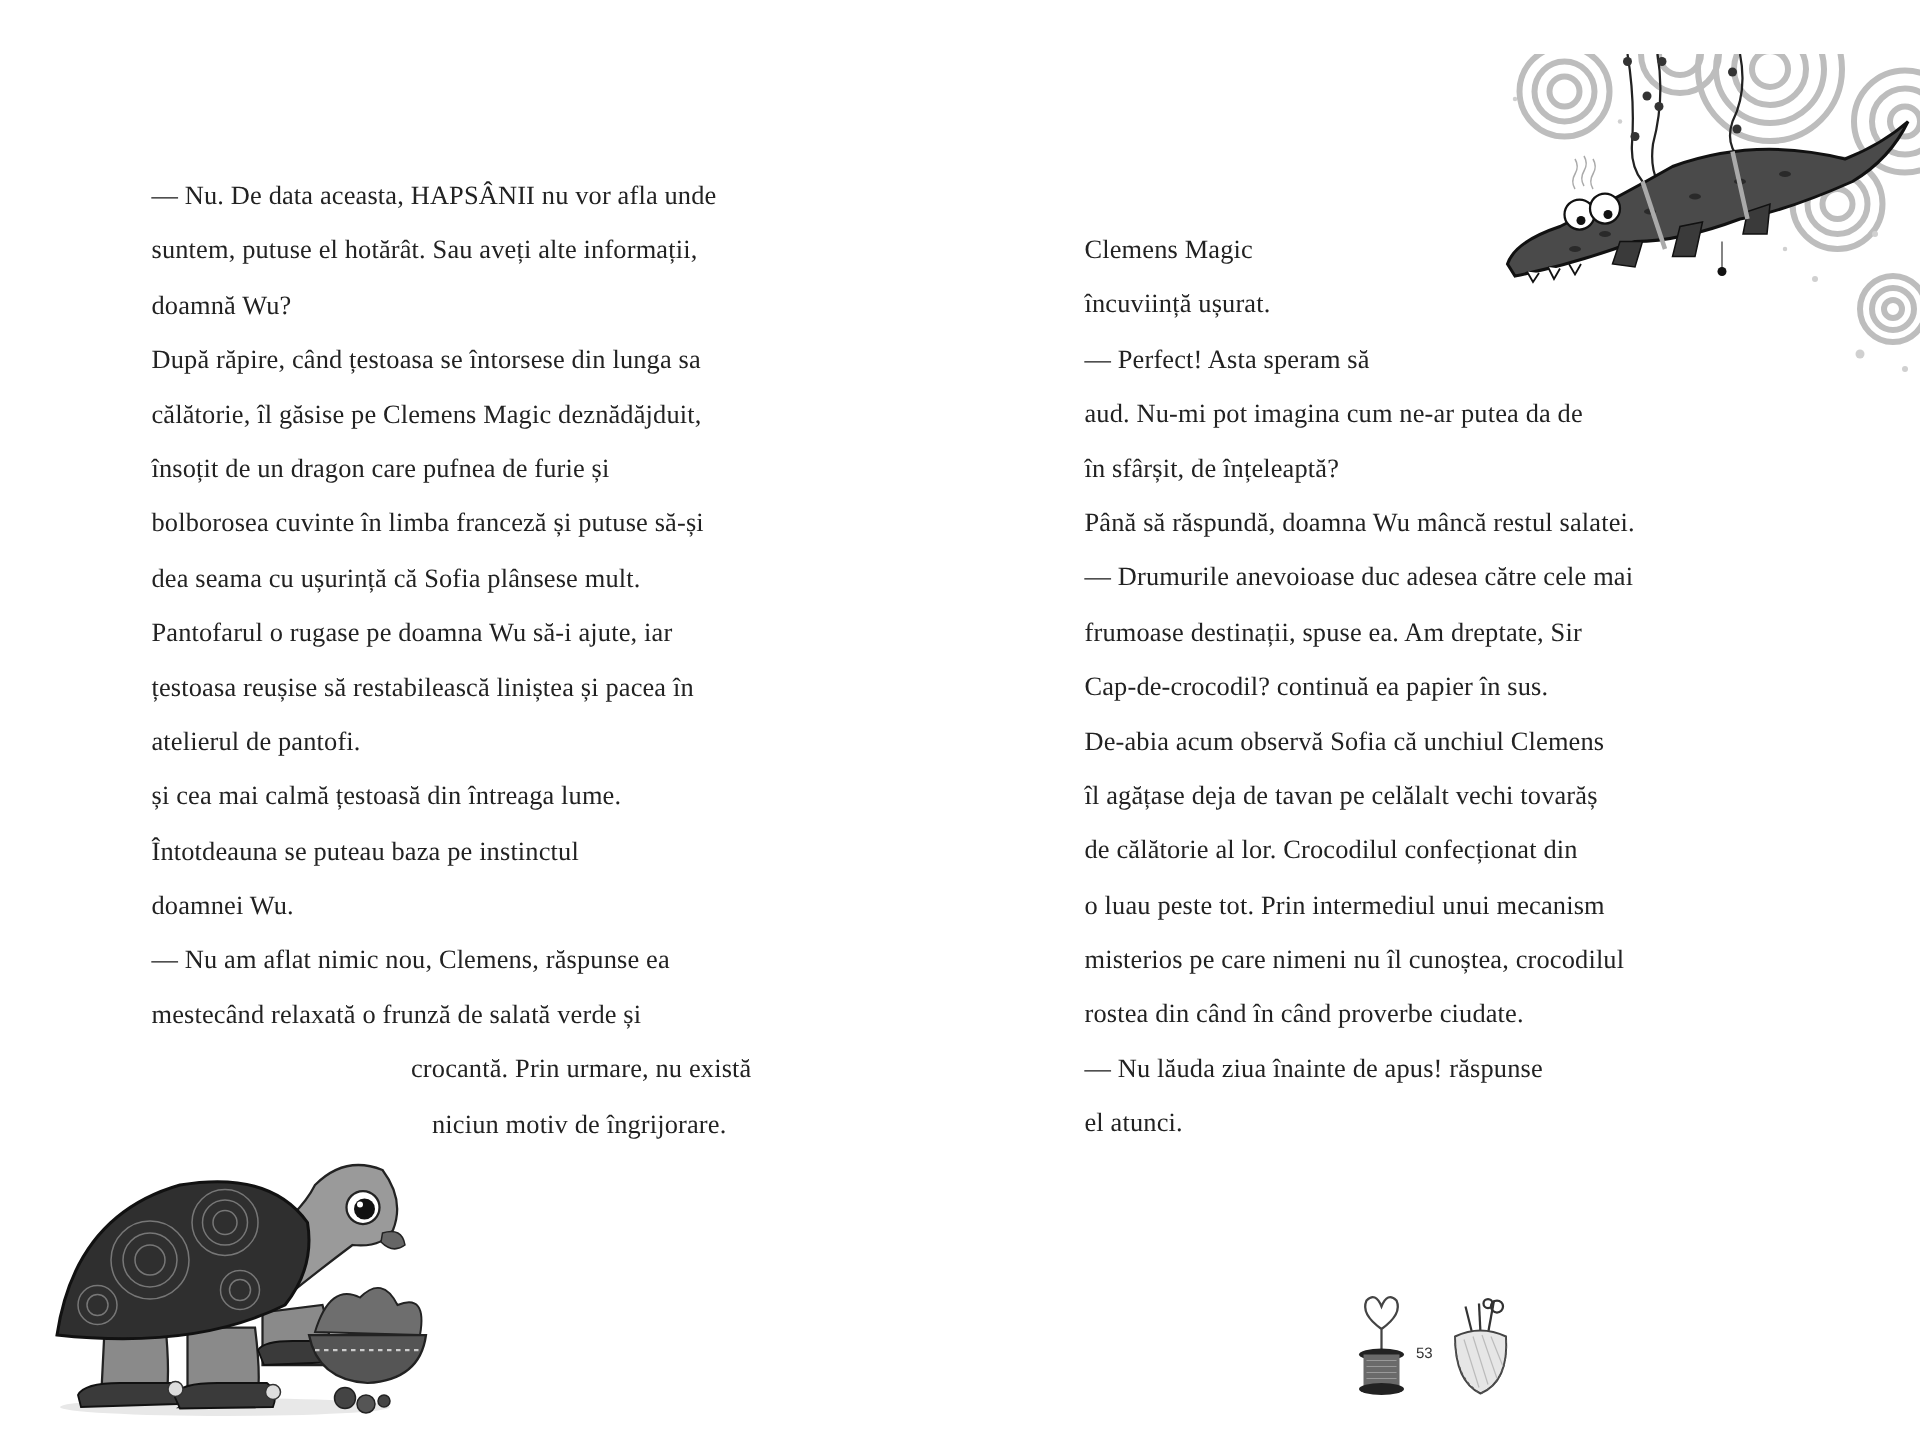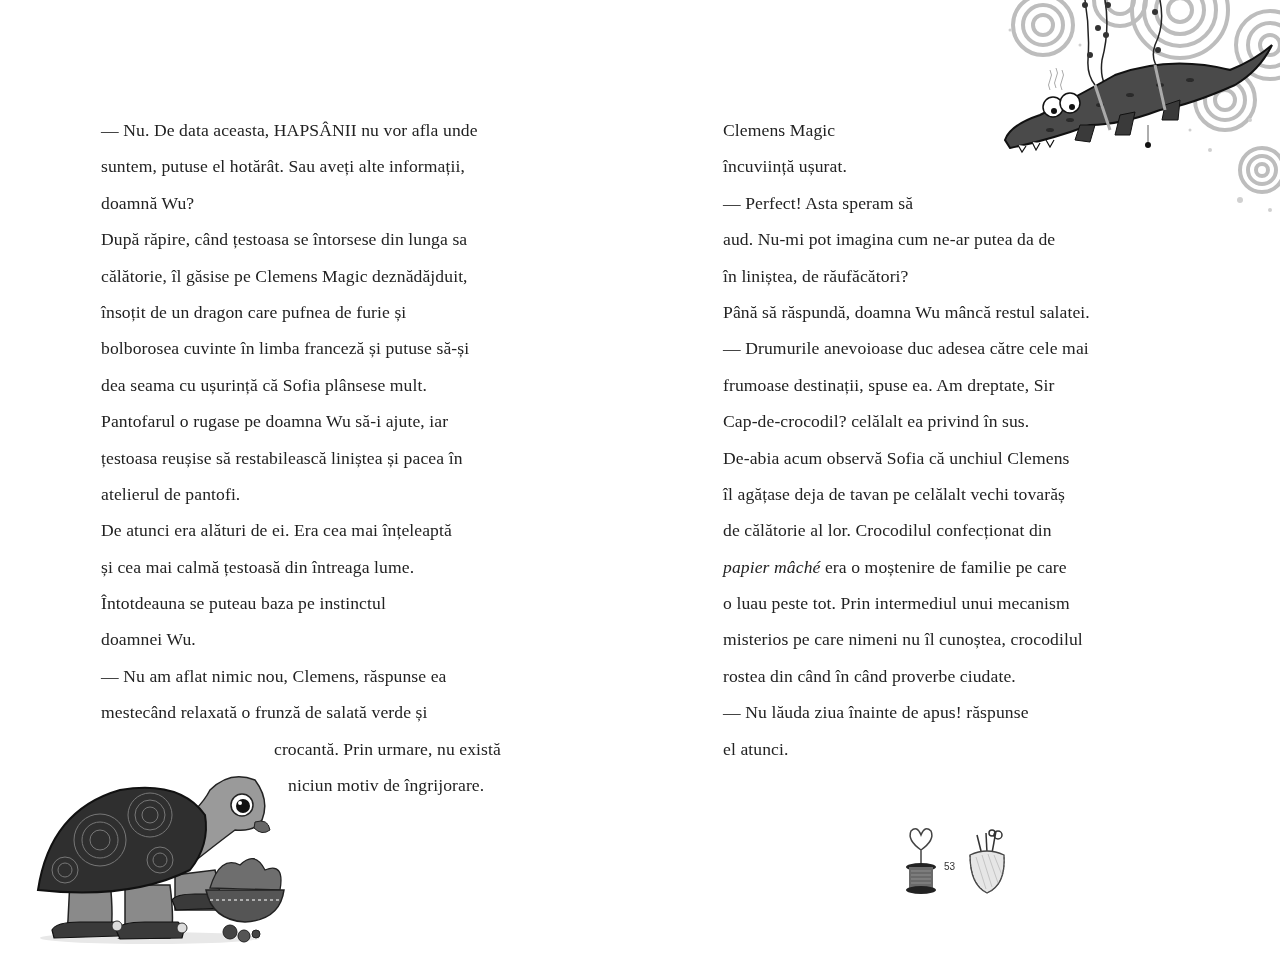--- a/index.html
+++ b/index.html
@@ -2,21 +2,21 @@
 <html><head>
 <meta charset="utf-8">
 <style>
   html, body { margin: 0; padding: 0; }
   body {
     width: 1280px; height: 960px; background: #ffffff; position: relative; overflow: hidden;
     font-family: "DejaVu Serif", "Liberation Serif", serif; color: #222222;
   }
   .page { position: absolute; top: 0; height: 824px; }
   .page-left { left: 0; width: 640px; }
-  .page-right { left: 640px; width: 640px; }
+  .page-right { left: 640px; width: 640px; margin-top: 36px; }
   .text-block { position: absolute; top: 112px; }
   .page-left .text-block { left: 101px; width: 470px; }
   .page-right .text-block { left: 83px; width: 470px; }
   .line {
     height: 36.4px; line-height: 36.4px; font-size: 17.6px; white-space: nowrap;
     font-family: "Liberation Serif", "DejaVu Serif", serif; letter-spacing: 0.1px;
   }
   .line.indent1 { padding-left: 173px; }
   .line.indent2 { padding-left: 187px; }
   .it { font-style: italic; }
@@ -35,21 +35,20 @@
     <div class="line">suntem, putuse el hotărât. Sau aveți alte informații,</div>
     <div class="line">doamnă Wu?</div>
     <div class="line">După răpire, când țestoasa se întorsese din lunga sa</div>
     <div class="line">călătorie, îl găsise pe Clemens Magic deznădăjduit,</div>
     <div class="line">însoțit de un dragon care pufnea de furie și</div>
     <div class="line">bolborosea cuvinte în limba franceză și putuse să-și</div>
     <div class="line">dea seama cu ușurință că Sofia plânsese mult.</div>
     <div class="line">Pantofarul o rugase pe doamna Wu să-i ajute, iar</div>
     <div class="line">țestoasa reușise să restabilească liniștea și pacea în</div>
     <div class="line">atelierul de pantofi.</div>
-    <div class="line">De atunci era alături de ei. Era cea mai înțeleaptă</div>
     <div class="line">și cea mai calmă țestoasă din întreaga lume.</div>
     <div class="line">Întotdeauna se puteau baza pe instinctul</div>
     <div class="line">doamnei Wu.</div>
     <div class="line">— Nu am aflat nimic nou, Clemens, răspunse ea</div>
     <div class="line">mestecând relaxată o frunză de salată verde și</div>
     <div class="line indent1">crocantă. Prin urmare, nu există</div>
     <div class="line indent2">niciun motiv de îngrijorare.</div>
   </div>
 
   <svg class="illus" style="left:30px; top:770px;" width="260" height="180" viewBox="0 0 260 180">
@@ -98,29 +97,28 @@
     </g>
   </svg>
 </div>
 
 <div class="page page-right">
   <div class="text-block">
     <div class="line">Clemens Magic</div>
     <div class="line">încuviință ușurat.</div>
     <div class="line">— Perfect! Asta speram să</div>
     <div class="line">aud. Nu-mi pot imagina cum ne-ar putea da de</div>
-    <div class="line">în liniștea, de răufăcători?</div>
+    <div class="line">în sfârșit, de înțeleaptă?</div>
     <div class="line">Până să răspundă, doamna Wu mâncă restul salatei.</div>
     <div class="line">— Drumurile anevoioase duc adesea către cele mai</div>
     <div class="line">frumoase destinații, spuse ea. Am dreptate, Sir</div>
-    <div class="line">Cap-de-crocodil? celălalt ea privind în sus.</div>
+    <div class="line">Cap-de-crocodil? continuă ea papier în sus.</div>
     <div class="line">De-abia acum observă Sofia că unchiul Clemens</div>
     <div class="line">îl agățase deja de tavan pe celălalt vechi tovarăș</div>
     <div class="line">de călătorie al lor. Crocodilul confecționat din</div>
-    <div class="line"><span class="it">papier mâché</span><span> era o moștenire de familie pe care</span></div>
     <div class="line">o luau peste tot. Prin intermediul unui mecanism</div>
     <div class="line">misterios pe care nimeni nu îl cunoștea, crocodilul</div>
     <div class="line">rostea din când în când proverbe ciudate.</div>
     <div class="line">— Nu lăuda ziua înainte de apus! răspunse</div>
     <div class="line">el atunci.</div>
   </div>
 
   <svg class="illus" style="left:310px; top:0px;" width="330" height="240" viewBox="0 0 330 240">
     <g fill="none" stroke="#bdbdbd" stroke-width="4">
       <circle cx="93" cy="25" r="10"></circle>

